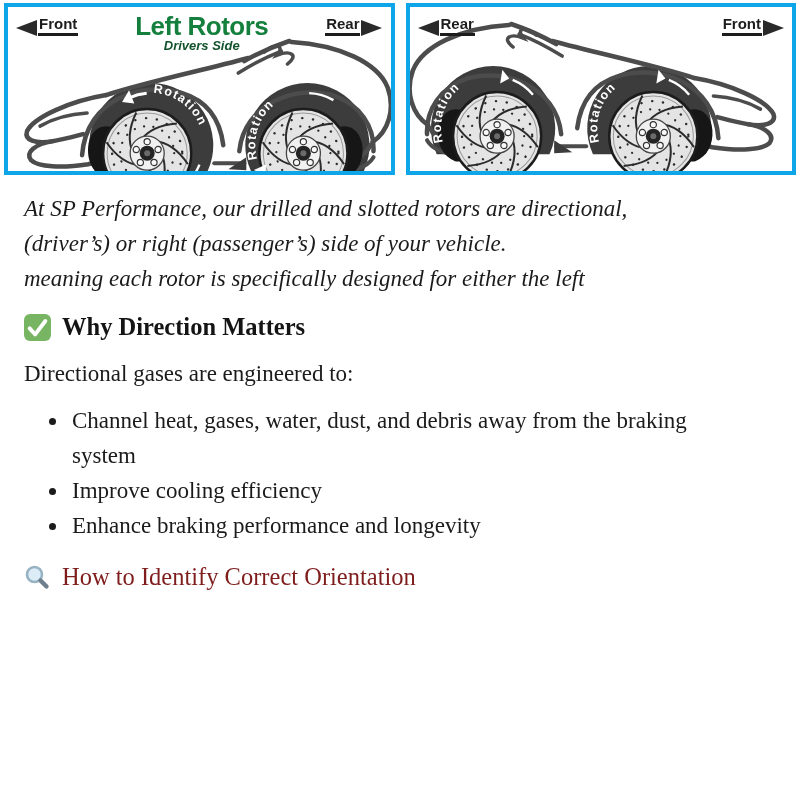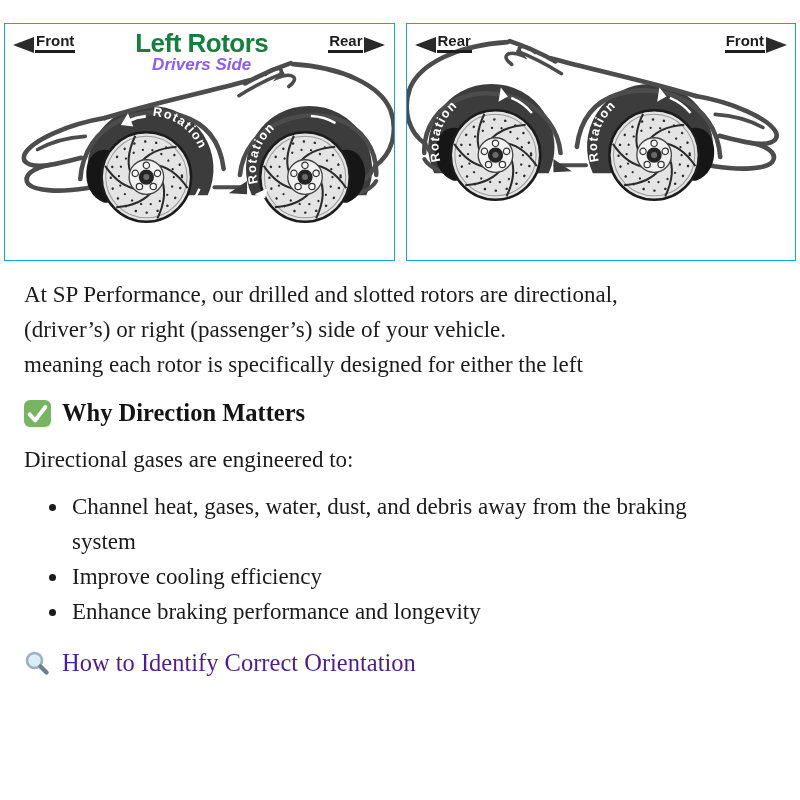--- a/index.html
+++ b/index.html
@@ -2,40 +2,40 @@
 <html><head>
 <meta charset="utf-8">
 <style>
   * { margin:0; padding:0; box-sizing:border-box; }
   html,body { background:#fff; width:800px; }
   body { font-family:"Liberation Serif", serif; color:#1b1b1b; }
   .page { width:800px; height:800px; overflow:hidden; background:#fff; }
 
   
   .illustration { display:flex; gap:11px; margin:3px 4px 0 4px; }
-  .panel { flex:1 1 0; border:1px solid #0ea5e9; background:#fff; height:238px; overflow:hidden; position:relative;margin-top:20px; }
+  .panel { flex:1 1 0; border:4px solid #0ea5e9; background:#fff; height:172px; overflow:hidden; position:relative; }
   .panel-header { display:flex; justify-content:space-between; align-items:flex-start; padding:5px 8px 0 8px; position:relative; z-index:2; }
   .dir { display:flex; align-items:center; gap:1px; margin-top:4px; }
   .dir-text { font-family:"Liberation Sans", sans-serif; font-weight:bold; font-size:15px; color:#1d1d1d; border-bottom:3px solid #1d1d1d; line-height:1.05; padding:0 1px 1px 1px; }
   .tri { display:inline-block; width:0; height:0; border-top:8px solid transparent; border-bottom:8px solid transparent; }
   .tri-left  { border-right:21px solid #2a2a2a; margin-bottom:-4px; }
   .tri-right { border-left:21px solid #2a2a2a;  margin-bottom:-4px; }
   .title-block { text-align:center; margin-top:1px; }
   .panel-title { font-family:"Liberation Sans", sans-serif; font-weight:bold; font-size:26px; letter-spacing:-0.5px; color:#15803d; line-height:1.0; }
-  .panel-subtitle { font-family:"Liberation Sans", sans-serif; font-weight:bold; font-style:italic; font-size:17px; color:#8b5cf6; line-height:1.1; }
+  .panel-subtitle { font-family:"Liberation Sans", sans-serif; font-weight:bold; font-style:italic; font-size:13px; color:#14532d; line-height:1.1; }
   .car-svg { display:block; width:100%; height:auto; margin-top:-20px; position:relative; z-index:1; }
   .defs-svg { position:absolute; width:0; height:0; }
 
   
   .article { margin:16px 26px 0 24px; font-size:23px; }
-  .intro { line-height:35px; }
+  .intro { line-height:35px;font-style:italic; }
   .intro .line { display:block; }
   .heading { display:flex; align-items:center; gap:11px; font-size:24.5px; margin-top:17px; color:#141414; }
   .heading.bold span.h-text { font-weight:bold; }
-  .heading.regular span.h-text { font-weight:normal; color:#4c1d95; }
+  .heading.regular span.h-text { font-weight:normal; color:#7f1d1d; }
   .check-icon { display:inline-flex; width:27px; height:27px; border-radius:6px; align-items:center; justify-content:center; flex:0 0 27px; }
   .mag-icon { display:inline-flex; width:27px; height:27px; align-items:center; justify-content:center; flex:0 0 27px; }
   .lead { margin-top:15px; line-height:35px; }
   ul.blist { margin:12px 0 0 0; padding-left:45px; max-width:716px; }
   ul.blist li { line-height:35px; padding-left:3px; }
   .heading.second { margin-top:20px; }
   ul.blist.second { margin-top:14px; }
 </style>
 </head>
 <body>

